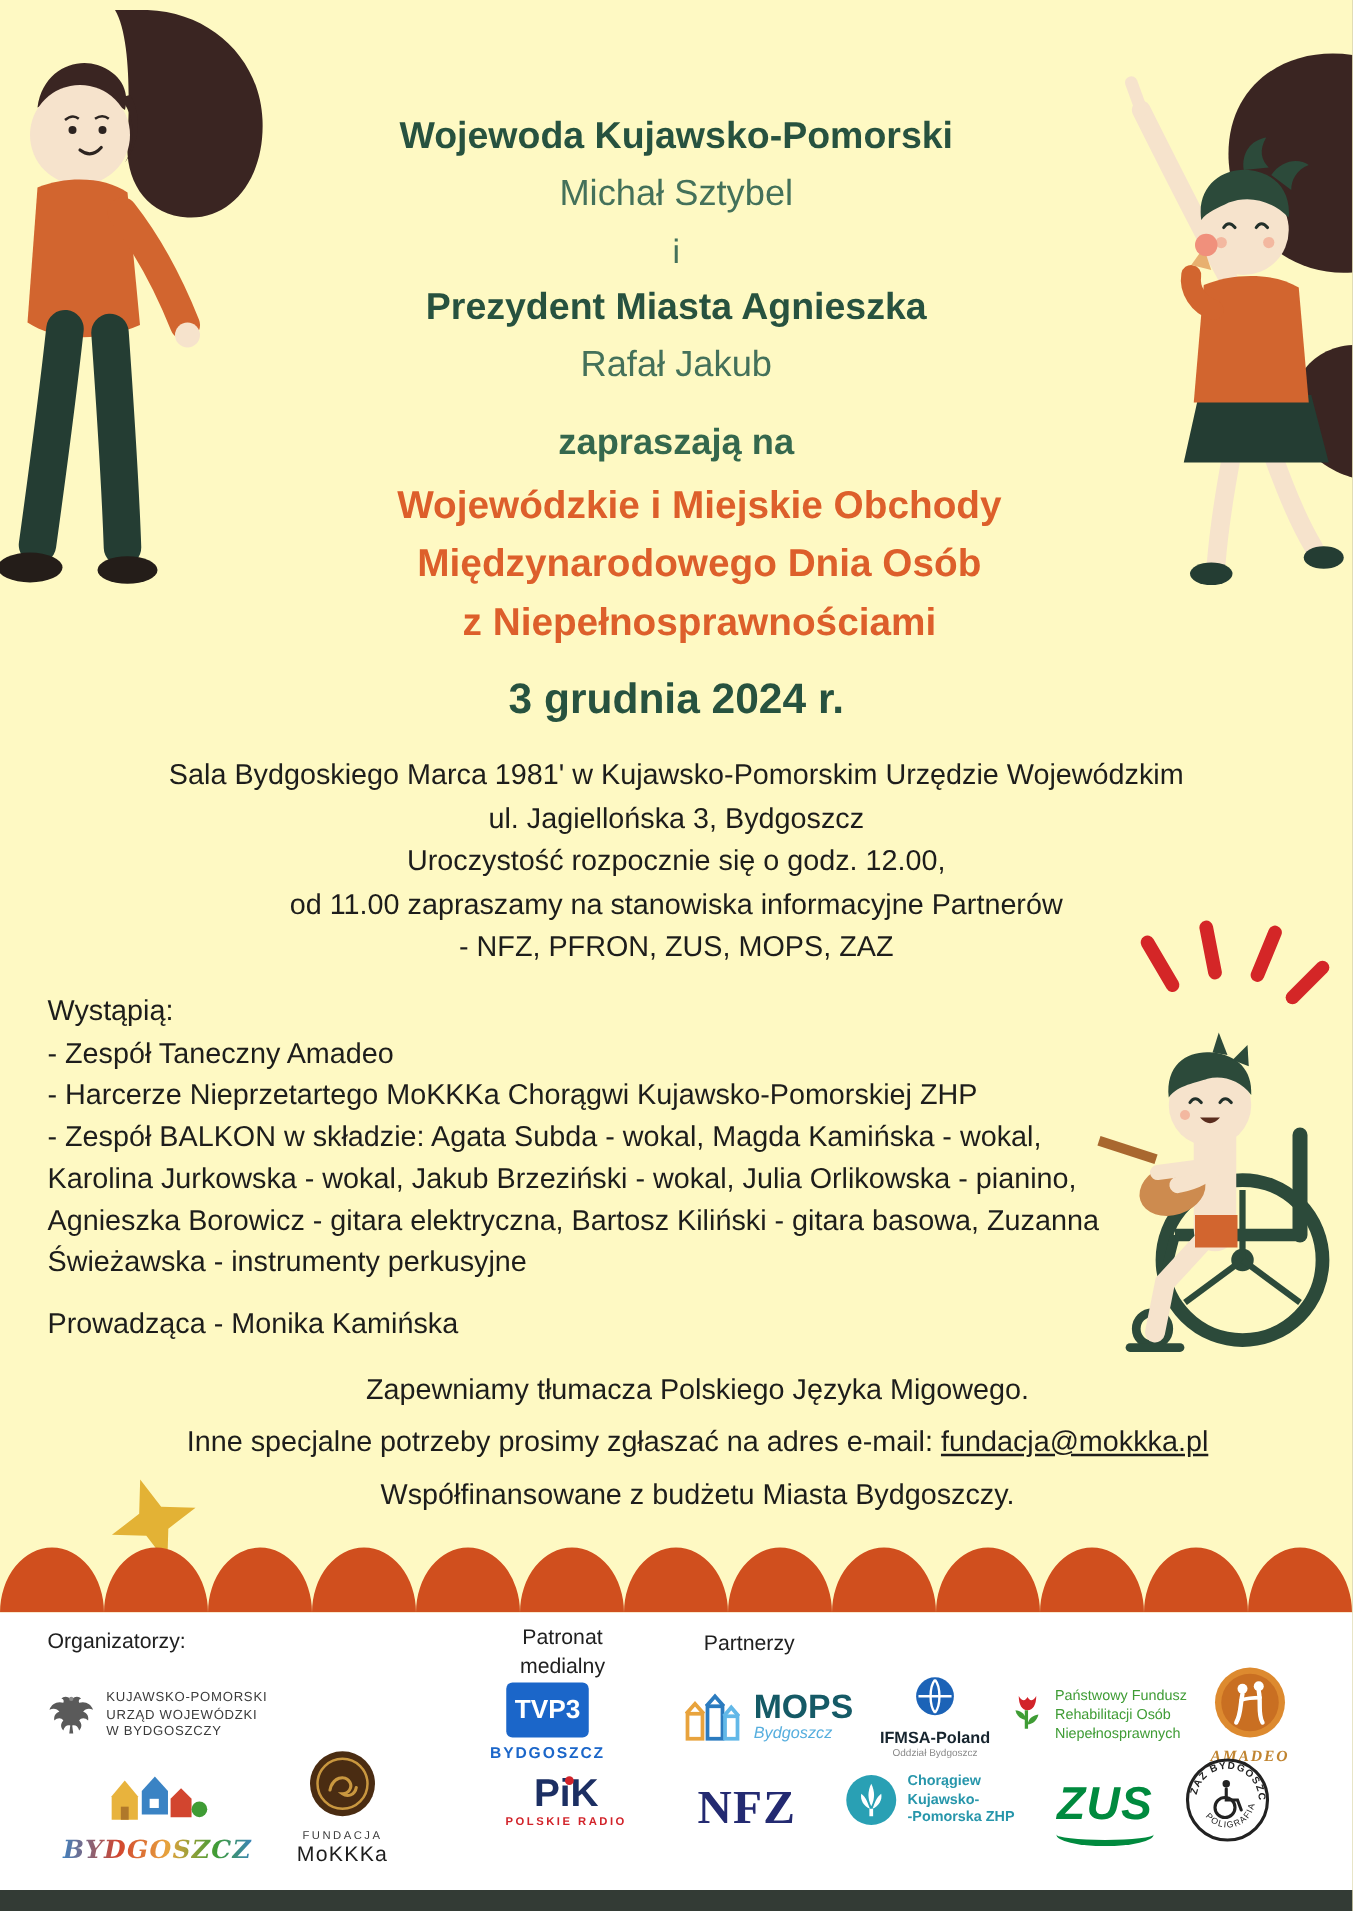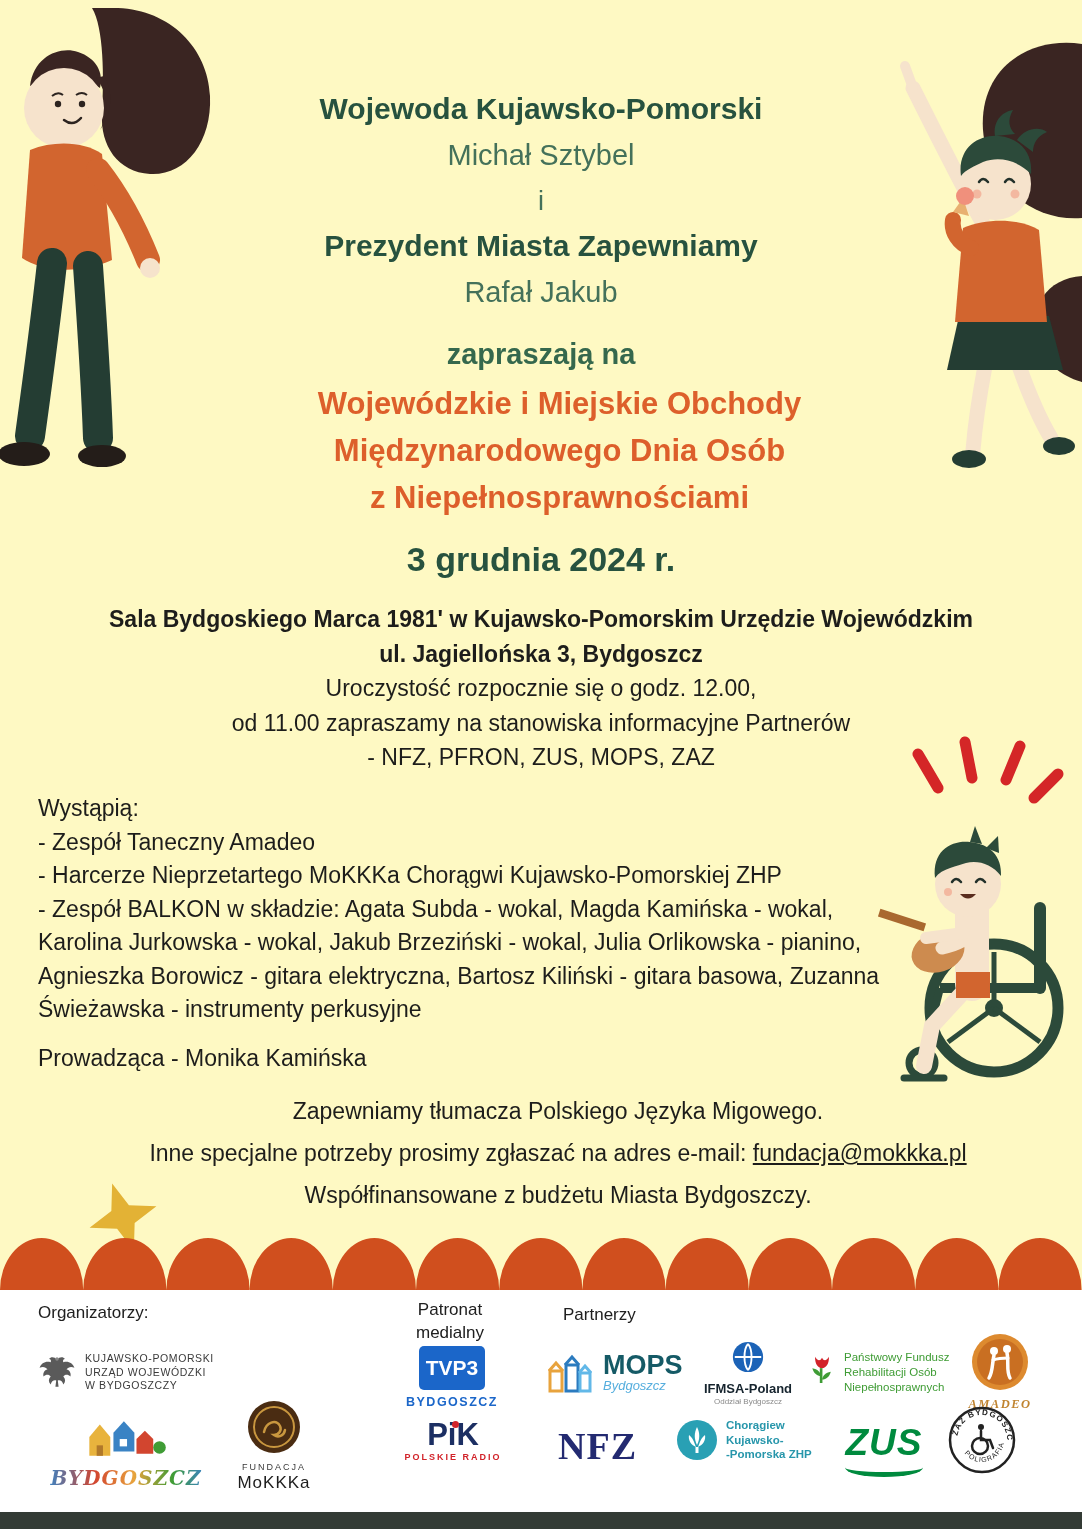--- a/index.html
+++ b/index.html
@@ -10,21 +10,21 @@
   .center{left:0;width:100%;text-align:center;}
 
   
   .role{font-size:30px;font-weight:700;color:#27523f;margin-bottom:13px;}
   .pname{font-size:29px;color:#44715a;margin-bottom:14px;}
   .conj{font-size:27px;color:#44715a;margin-bottom:12px;}
   .invite{font-size:29px;font-weight:700;color:#35684d;}
   .event-line{font-size:31px;font-weight:700;color:#dd5f2b;line-height:47px;padding-left:37px;}
   .date{font-size:34px;font-weight:700;color:#27523f;}
   .detail-line{font-size:23px;line-height:34.5px;}
-  .bold{font-weight:700;}
+  .bold{font-weight:400;}
   .performers-block{font-size:23px;line-height:33.5px;text-align:left;}
   .note-line{font-size:23px;line-height:42px;}
   .email{color:#1d1d1b;text-decoration:underline;}
 
   
   .illu-man{left:0;top:8px;}
   .illu-girl{right:0;top:26px;}
   .illu-boy{right:0;top:736px;}
   .deco-star{left:86px;top:1180px;}
   .scallops{left:0;top:1232px;}
@@ -32,21 +32,21 @@
   
   .footer{position:absolute;left:0;top:1290px;width:1082px;height:222px;background:#ffffff;}
   .flabel{position:absolute;font-size:17px;color:#202020;}
   .lbl-org{left:38px;top:13px;}
   .lbl-patronat{left:398px;top:8px;width:104px;text-align:center;line-height:23px;}
   .lbl-partners{left:563px;top:15px;}
 
   .gov{position:absolute;left:38px;top:62px;display:flex;align-items:center;gap:9px;}
   .gov-text{font-size:10.5px;line-height:13.5px;letter-spacing:0.6px;color:#3a3a3a;font-weight:500;}
 
-  .tvp{position:absolute;left:406px;top:56px;width:92px;text-align:center;}
+  .tvp{position:absolute;left:392px;top:56px;width:92px;text-align:center;}
   .tvp-box{width:66px;height:44px;background:#1b66c9;border-radius:5px;color:#fff;font-weight:700;
            font-size:21px;display:flex;align-items:center;justify-content:center;margin:0 auto;}
   .tvp-city{margin-top:5px;font-size:12.5px;font-weight:700;color:#1b66c9;letter-spacing:1.5px;}
 
   .mops{position:absolute;left:548px;top:62px;display:flex;align-items:center;gap:11px;}
   .mops-name{font-size:27px;font-weight:700;color:#155a66;line-height:26px;}
   .mops-city{font-size:13px;font-style:italic;color:#56aede;}
 
   .ifmsa{position:absolute;left:696px;top:50px;width:104px;text-align:center;}
   .ifmsa-name{font-size:13px;font-weight:700;color:#16242e;margin-top:3px;}
@@ -135,21 +135,21 @@
     <circle cx="110" cy="168" r="4.5" fill="#f3b8a0"></circle>
     <circle cx="148" cy="168" r="4.5" fill="#f3b8a0"></circle>
     <path d="M86 186 L96 172 L102 190 Z" fill="#e8b070"></path>
     <circle cx="98" cy="170" r="9" fill="#f0907c"></circle>
   </svg>
 
   <div class="abs center" style="top:92px;">
     <div class="role">Wojewoda Kujawsko-Pomorski</div>
     <div class="pname">Michał Sztybel</div>
     <div class="conj">i</div>
-    <div class="role">Prezydent Miasta Zapewniamy</div>
+    <div class="role">Prezydent Miasta Agnieszka</div>
     <div class="pname">Rafał Jakub</div>
   </div>
 
   <div class="abs center invite" style="top:338px;">zapraszają na</div>
 
   <div class="abs center" style="top:380px;">
     <div class="event-line">Wojewódzkie i Miejskie Obchody</div>
     <div class="event-line">Międzynarodowego Dnia Osób</div>
     <div class="event-line">z Niepełnosprawnościami</div>
   </div>

